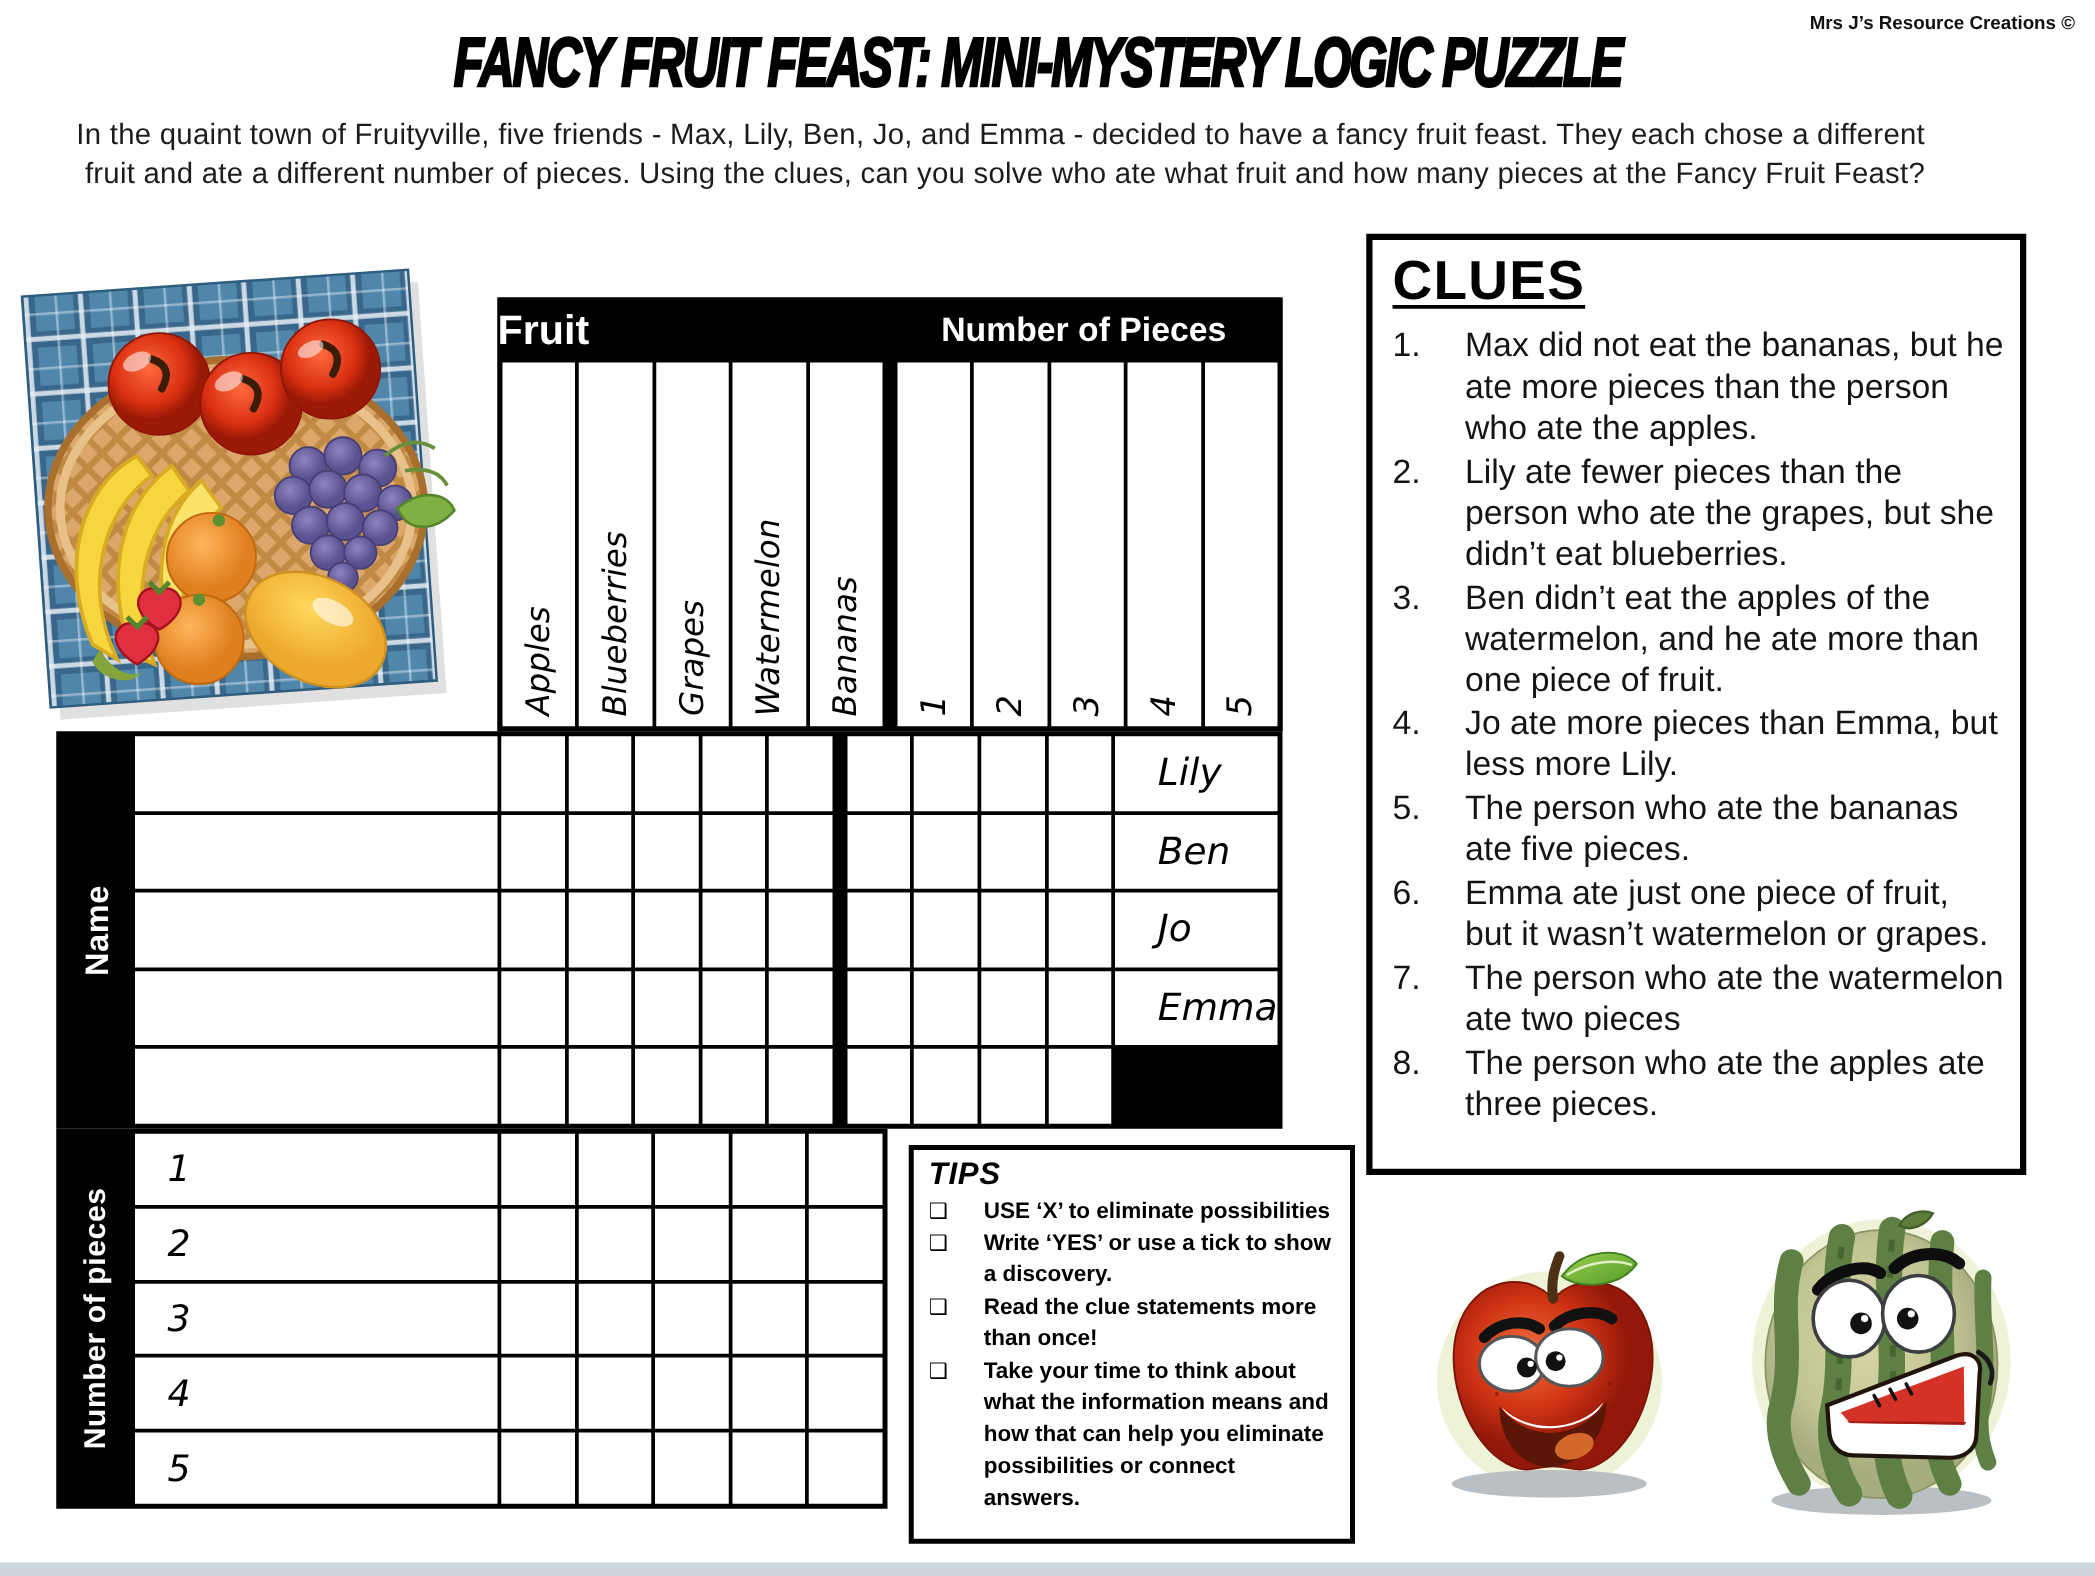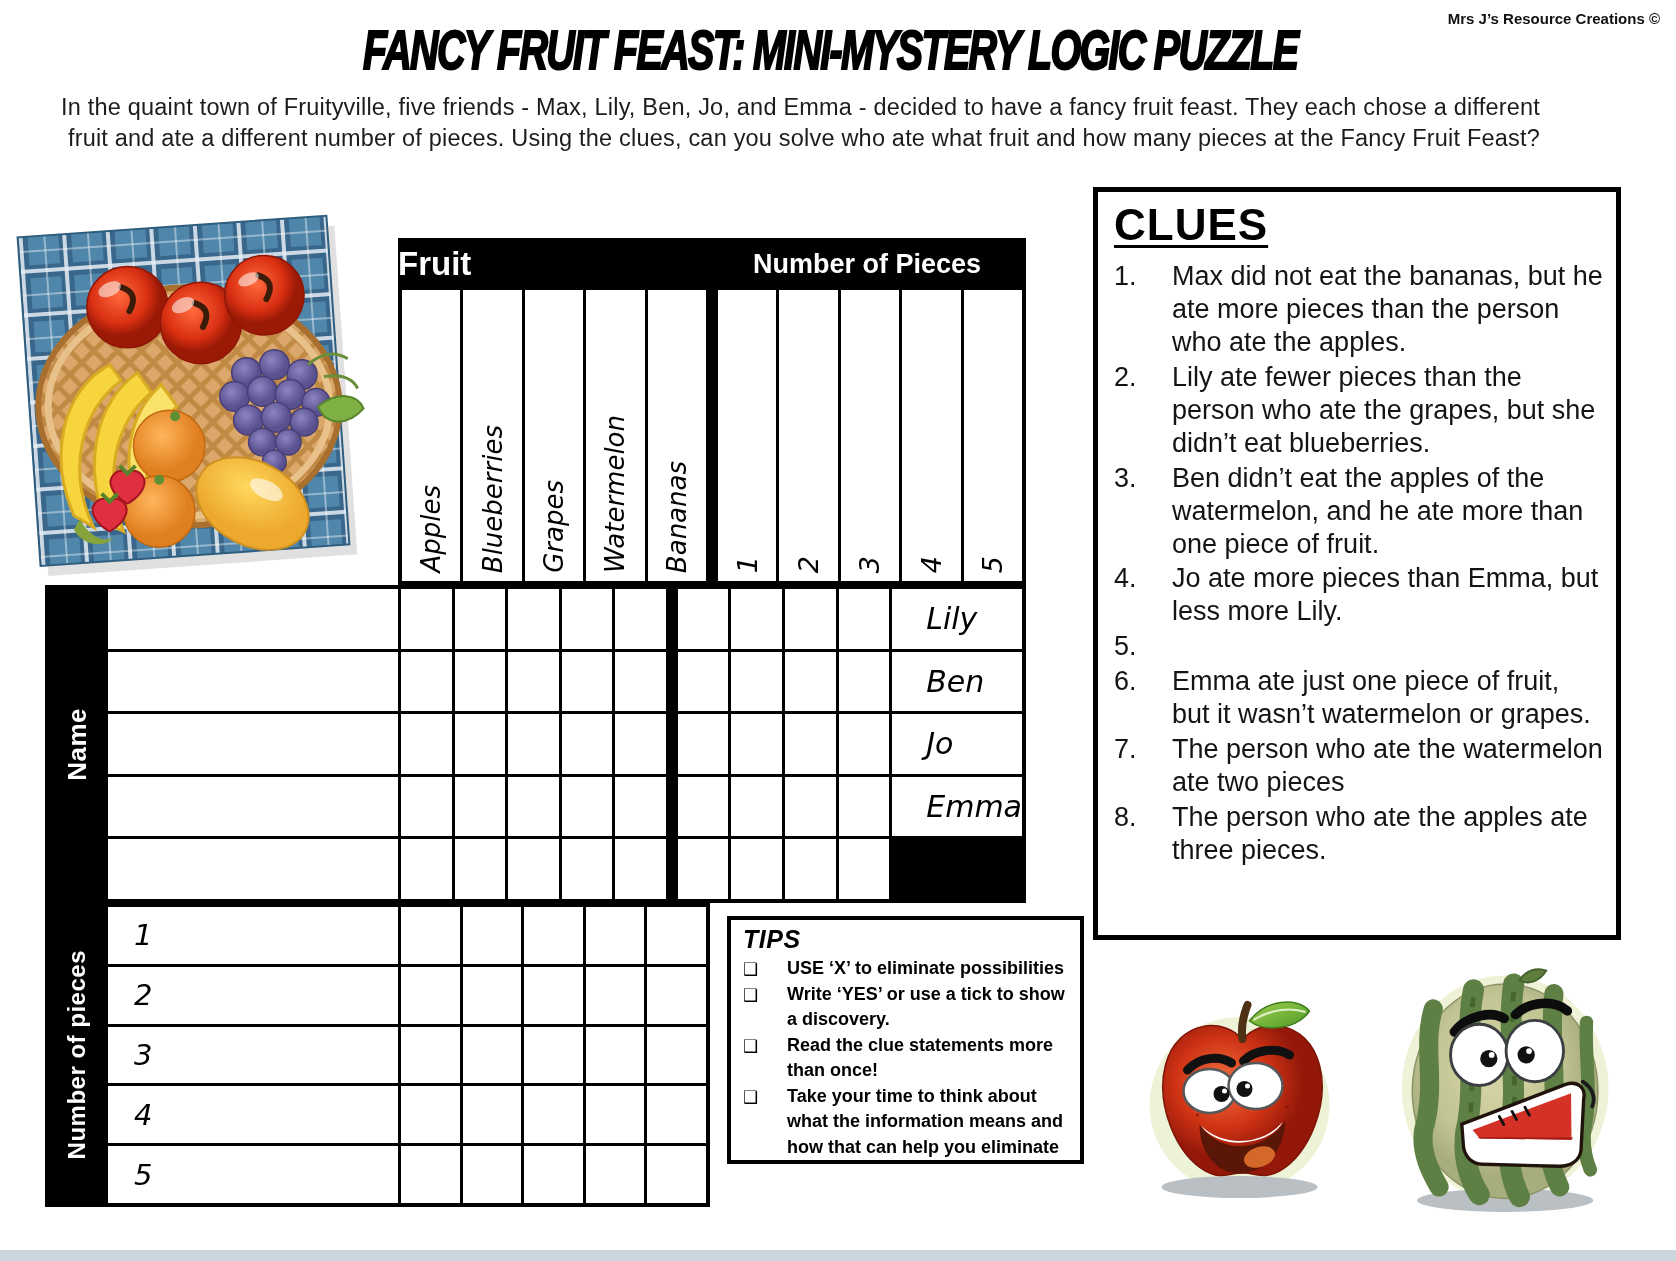--- a/index.html
+++ b/index.html
@@ -56,21 +56,21 @@
   
   .clues{position:absolute;left:1093px;top:187px;width:528px;height:753px;border:5px solid #000;
     box-sizing:border-box;background:#fff;padding:8px 12px 8px 16px;}
   .clues-title{font-size:44px;font-weight:800;letter-spacing:1px;text-decoration:underline;
     text-decoration-thickness:3px;text-underline-offset:5px;margin:0 0 10px 0;color:#000;}
   .clue{display:flex;font-size:27px;line-height:1.22;color:#141414;margin-bottom:2px;}
   .clue .cnum{width:58px;flex:none;}
   .clue .ctext{flex:1;}
 
   
-  .tips{position:absolute;left:727px;top:916px;width:357px;height:248px;border:4px solid #000;
+  .tips{position:absolute;left:727px;top:916px;width:357px;height:319px;border:4px solid #000;
     box-sizing:border-box;background:#fff;padding:5px 10px 4px 12px;overflow:hidden;}
   .tips-title{font-size:25px;font-weight:900;font-style:italic;margin:0 0 2px 0;color:#000;
     letter-spacing:.5px;}
   .tip{display:flex;font-size:18px;font-weight:700;line-height:1.42;color:#000;}
   .tip .chk{width:44px;flex:none;font-family:"DejaVu Sans",sans-serif;font-size:17px;padding-top:1px;}
   .tip .ttext{flex:1;}
 
   .footer-bar{position:absolute;left:0;bottom:0;width:100%;height:11px;background:#ccd5db;}
 </style>
 </head>
@@ -336,20 +336,21 @@
     <div class="clue">
         <span class="cnum">3.</span>
         <span class="ctext">Ben didn’t eat the apples of the watermelon, and he ate more than one piece of fruit.</span>
       </div>
     <div class="clue">
         <span class="cnum">4.</span>
         <span class="ctext">Jo ate more pieces than Emma, but less more Lily.</span>
       </div>
     <div class="clue">
         <span class="cnum">5.</span>
+        <span class="ctext">The person who ate the bananas ate five pieces.</span>
       </div>
     <div class="clue">
         <span class="cnum">6.</span>
         <span class="ctext">Emma ate just one piece of fruit, but it wasn’t watermelon or grapes.</span>
       </div>
     <div class="clue">
         <span class="cnum">7.</span>
         <span class="ctext">The person who ate the watermelon ate two pieces</span>
       </div>
     <div class="clue">

